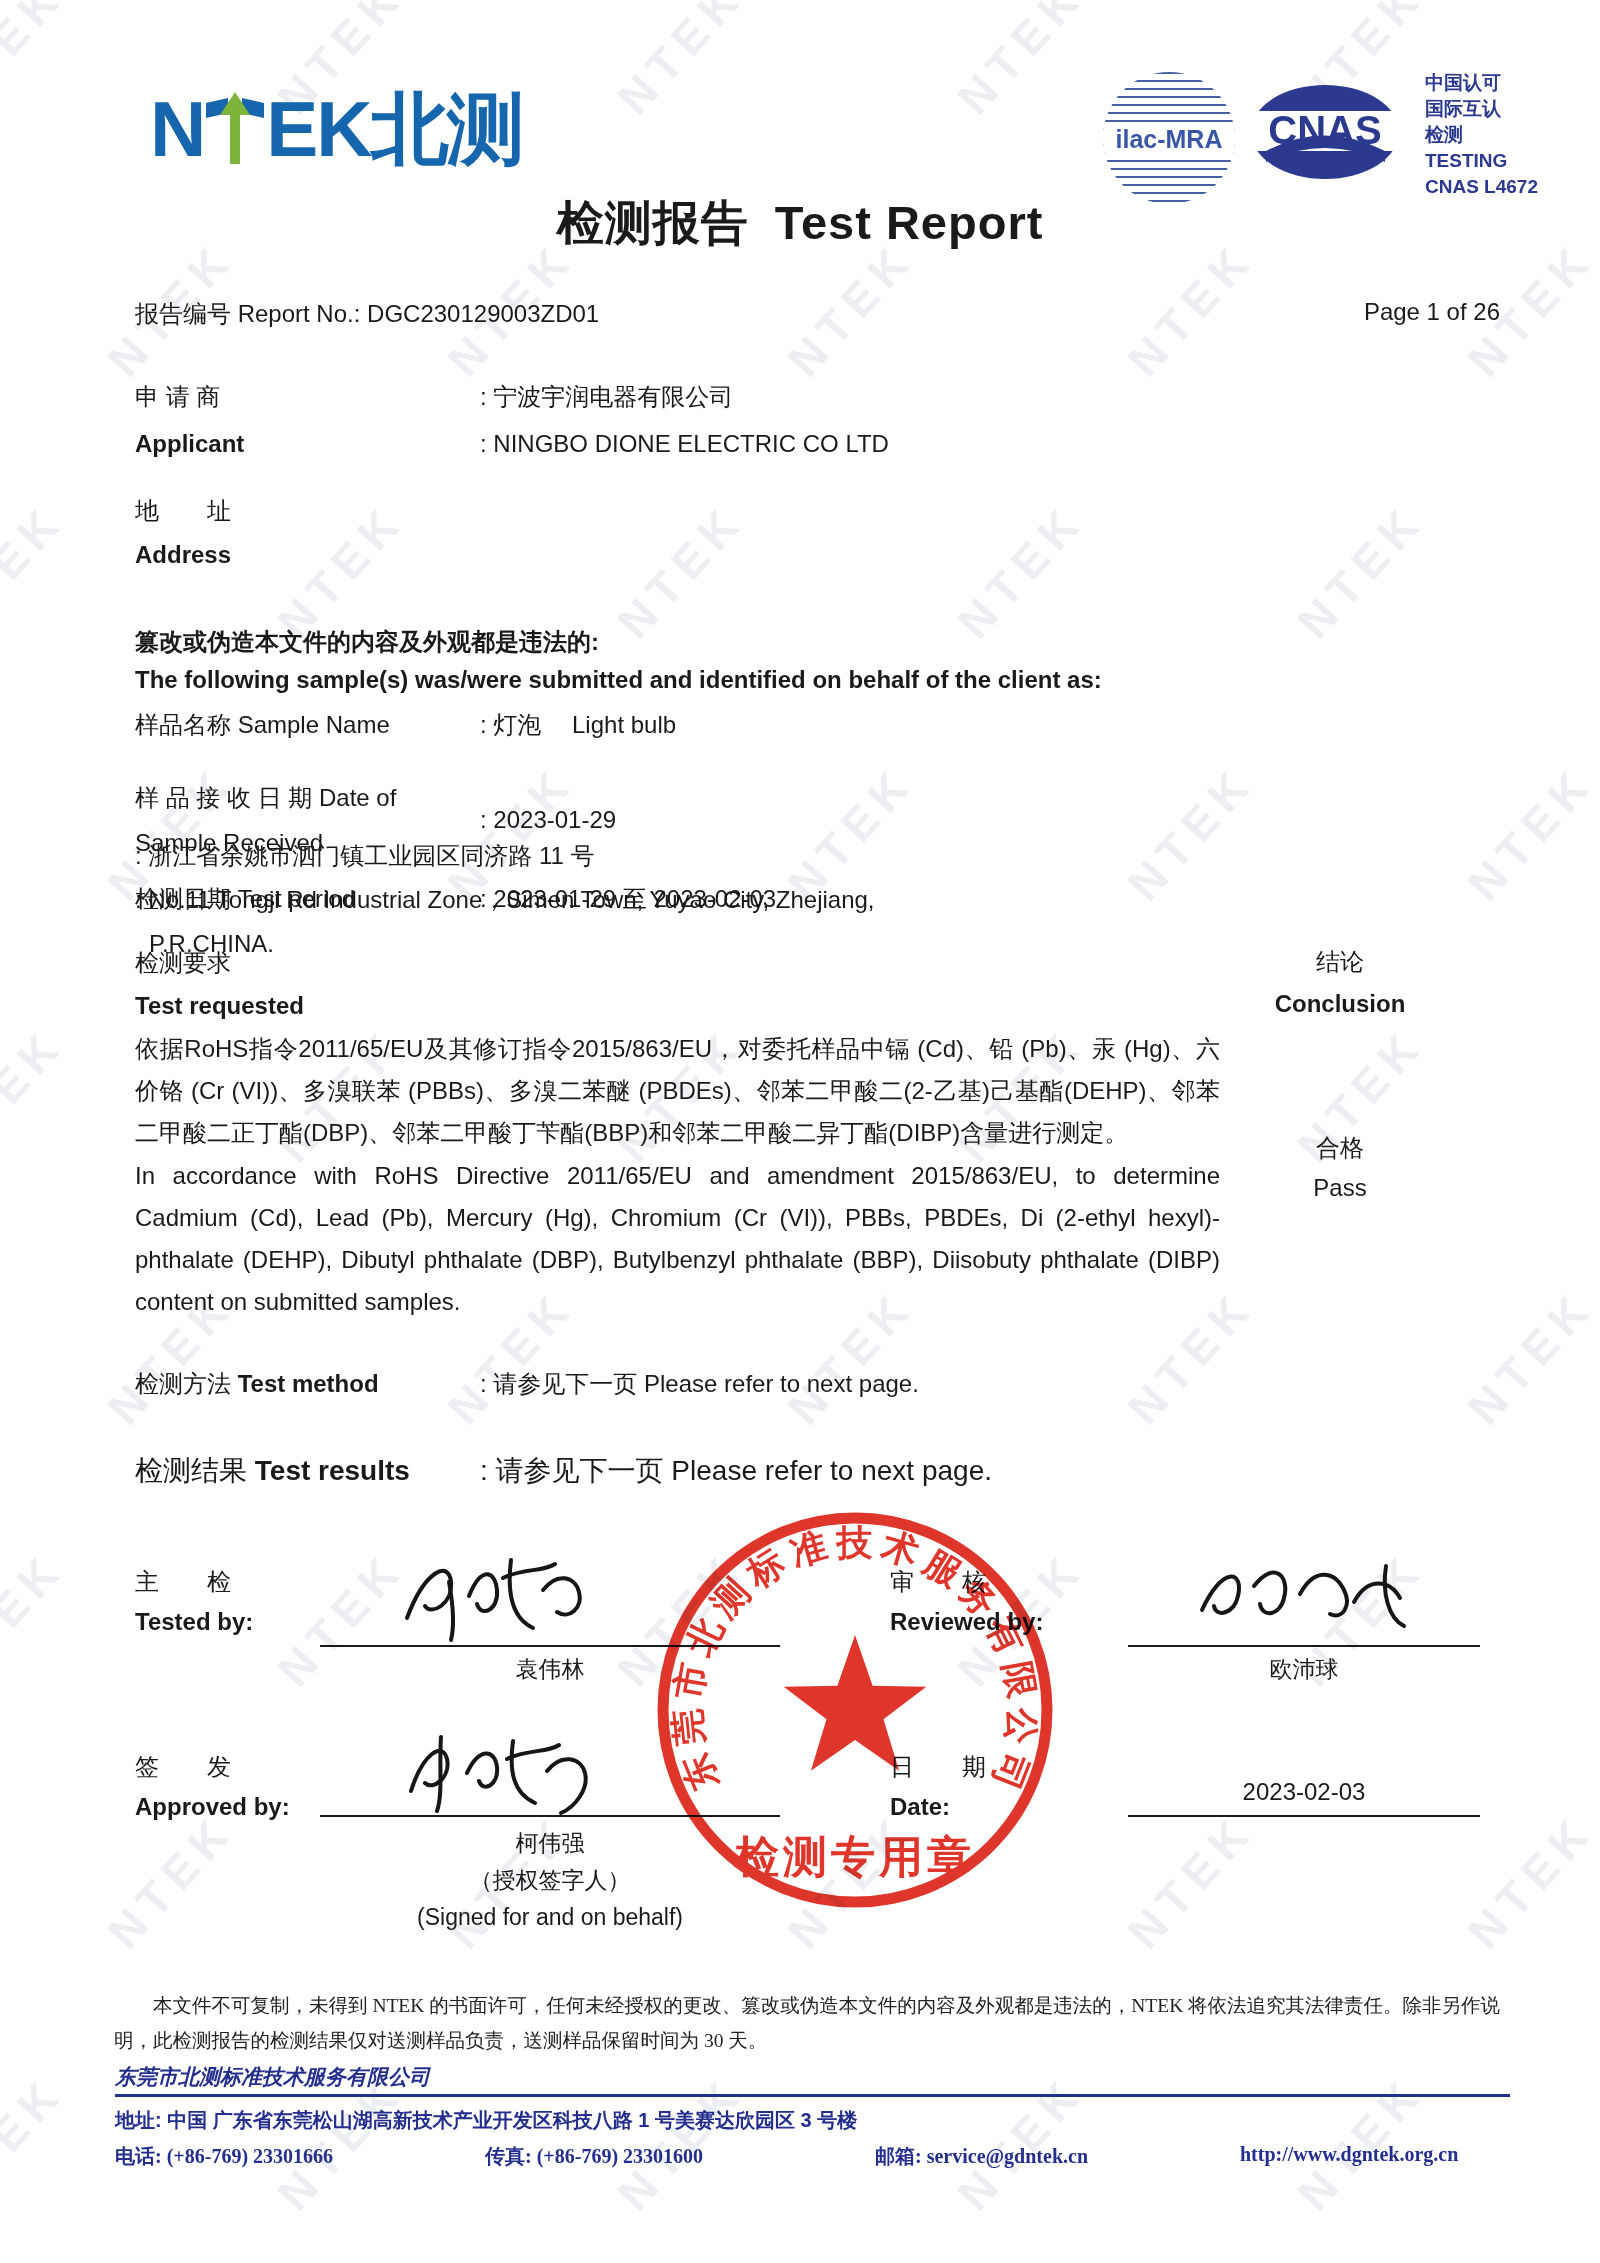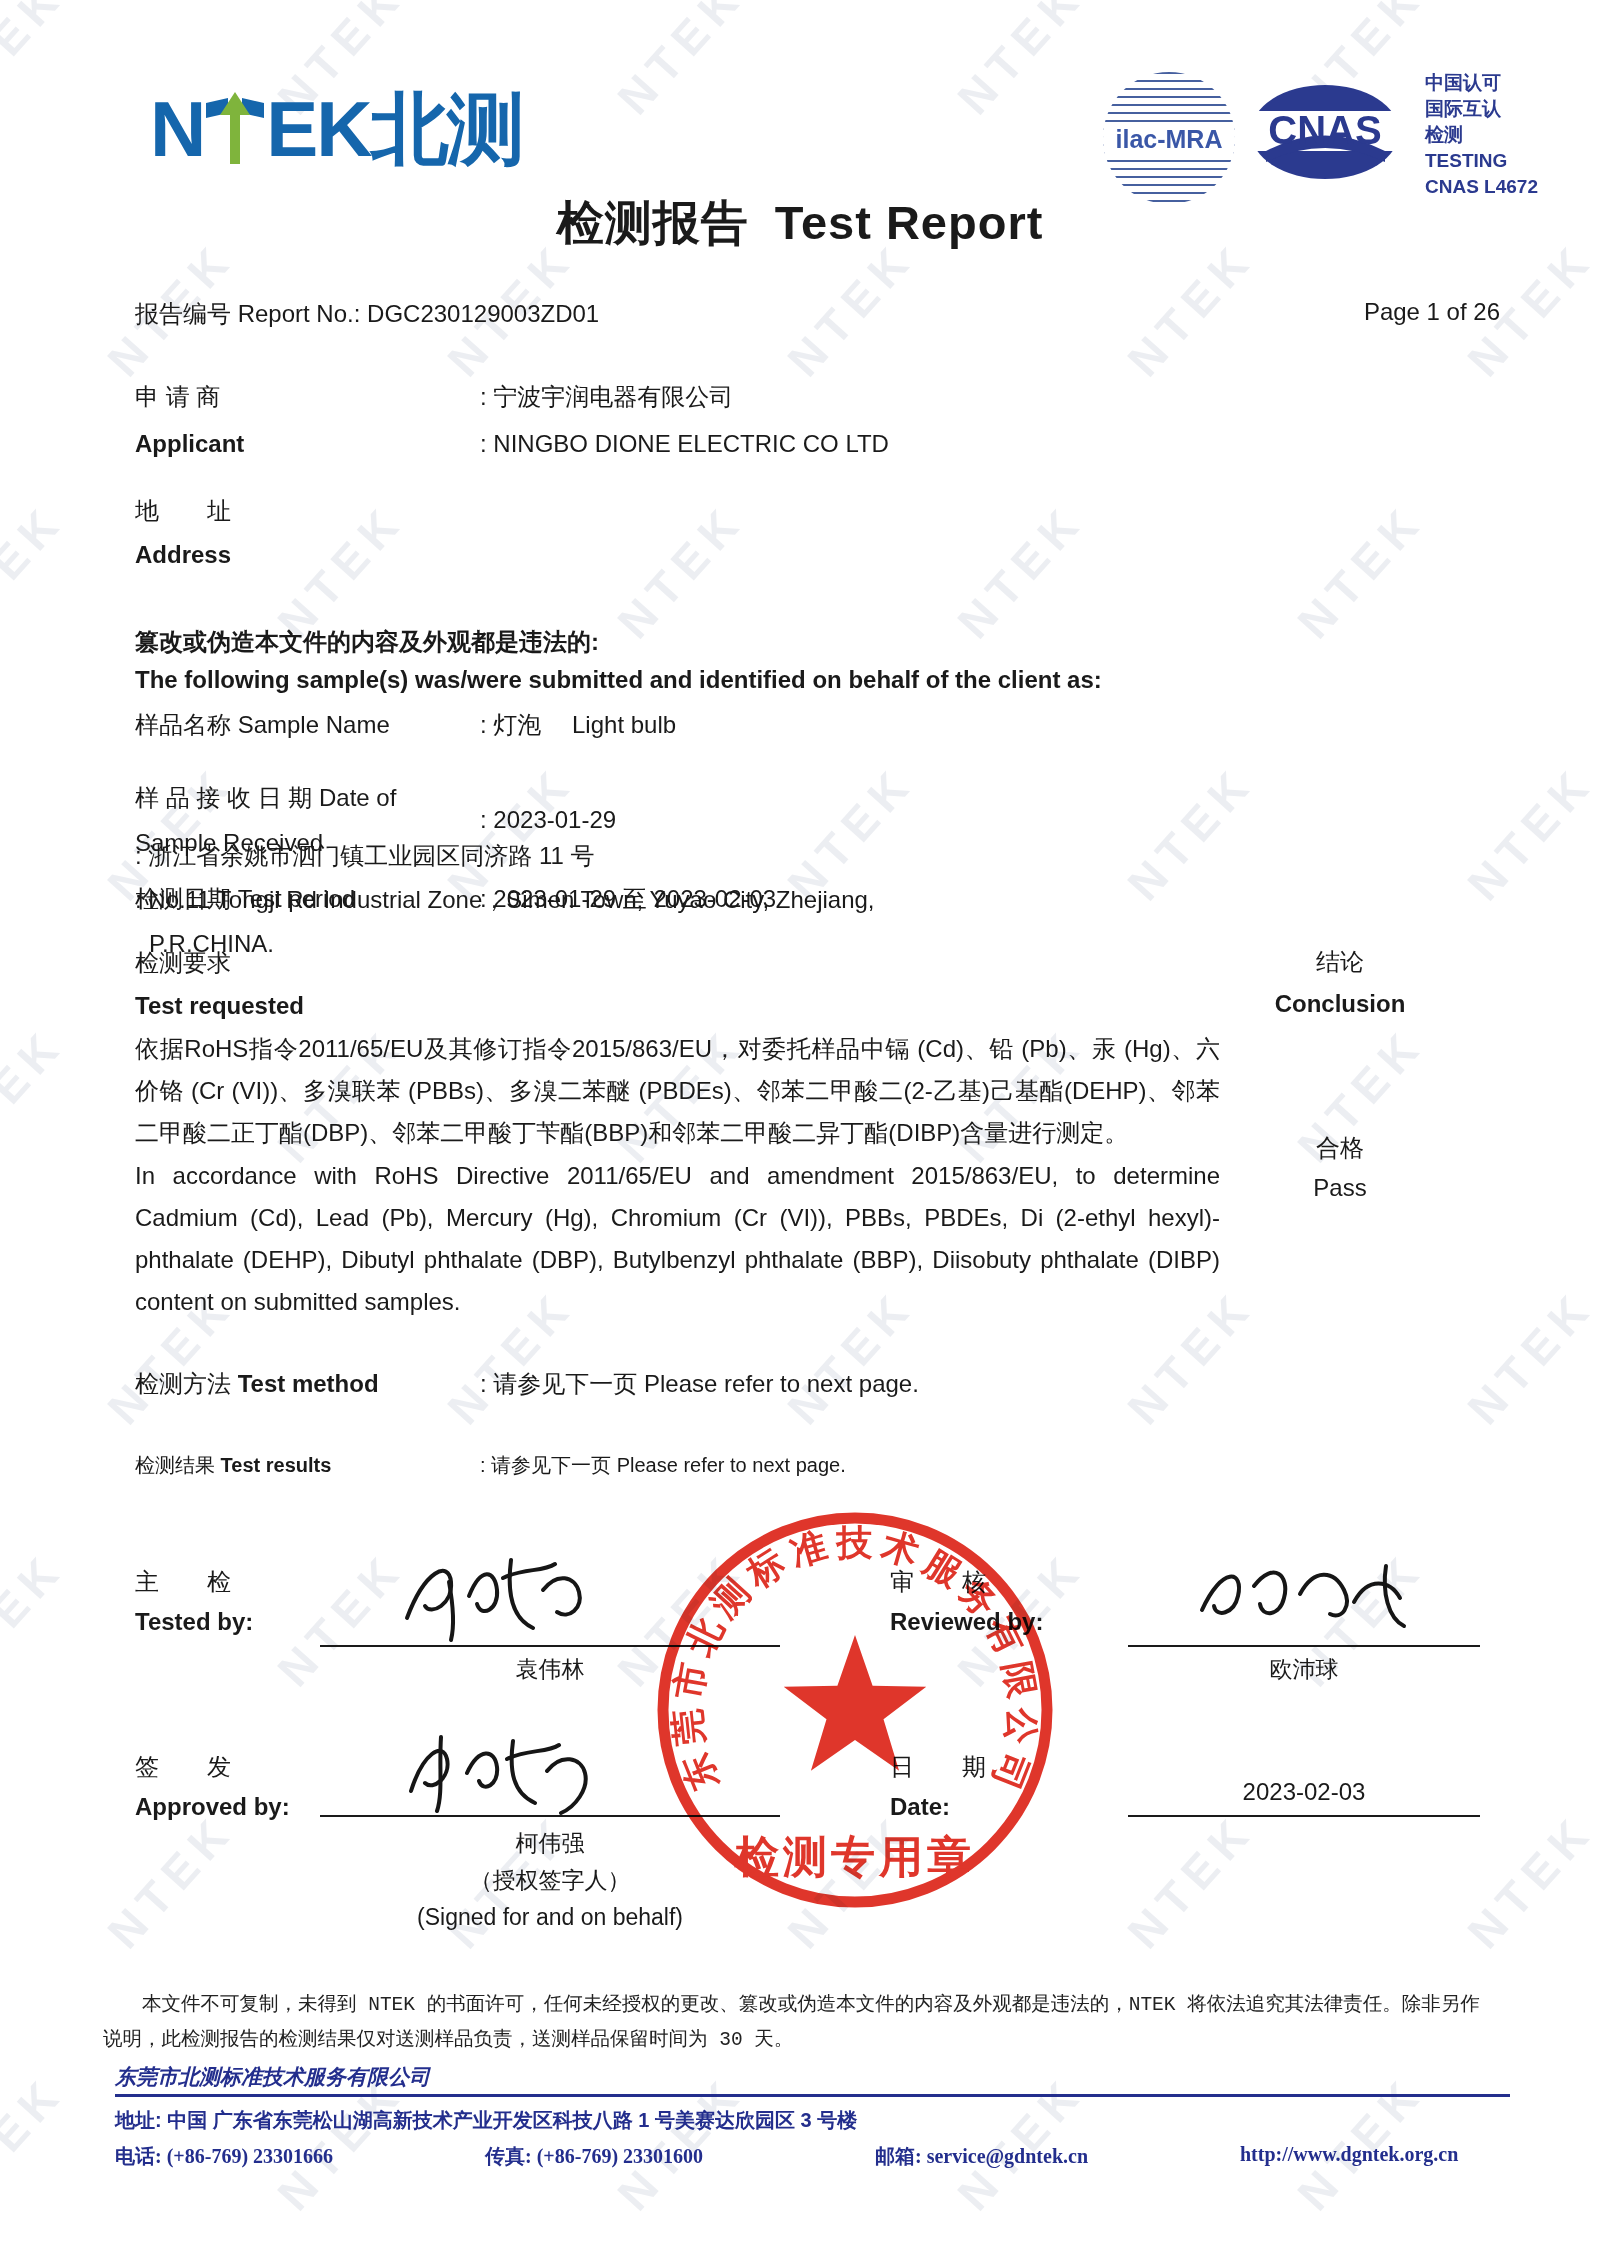--- a/index.html
+++ b/index.html
@@ -46,37 +46,37 @@
 
   
   .block-request{left:135px;top:930px;width:1365px;font-size:24px;}
   .req-left{position:absolute;left:0;top:11px;width:1085px;}
   .req-head{line-height:43px;}
   .req-para{line-height:42px;text-align:justify;margin-top:1px;}
   .req-right{position:absolute;left:1050px;top:11px;width:310px;text-align:center;line-height:42px;}
   .concl-val{position:absolute;left:1050px;top:198px;width:310px;text-align:center;line-height:40px;}
 
   .block-method{left:135px;top:1368px;width:1365px;font-size:24px;display:flex;}
-  .block-results{left:135px;top:1452px;width:1365px;font-size:20px;display:flex;}
+  .block-results{left:135px;top:1452px;width:1365px;font-size:28px;display:flex;}
 
   
   .block-sigs{left:135px;top:1540px;width:1365px;height:440px;font-size:24px;}
   .sig-cell{position:absolute;}
   .sig-label{position:absolute;left:0;line-height:40px;}
   .sig-line{position:absolute;height:2px;background:#1a1a1a;}
   .sig-name{position:absolute;text-align:center;font-size:23px;}
   .sig-img{position:absolute;}
   .sig-notes{position:absolute;text-align:center;font-size:23px;line-height:37px;}
   .date-val{position:absolute;text-align:center;font-size:24px;}
 
   
   .stamp{left:650px;top:1492px;width:410px;height:445px;z-index:2;opacity:.92;mix-blend-mode:multiply;}
 
   
-  .disclaimer{left:103px;top:1988px;width:1390px;font-family:Liberation Mono, monospace;
+  .disclaimer{left:114px;top:1988px;width:1390px;font-family:Liberation Serif, serif;
       font-size:19.5px;line-height:35px;text-indent:2em;color:#222;}
   .footer{left:115px;top:2063px;width:1395px;color:#232e8d;}
   .footer-company{font-size:21px;font-weight:bold;font-style:italic;}
   .footer-rule{height:3px;background:#232e8d;margin-top:3px;}
   .footer-address{margin-top:10px;font-size:20px;font-weight:bold;}
   .footer-contacts{margin-top:9px;font-size:20px;font-weight:bold;font-family:"Liberation Serif",serif;display:flex;}
   .footer-contacts span:nth-child(1){width:370px;}
   .footer-contacts span:nth-child(2){width:390px;}
   .footer-contacts span:nth-child(3){width:365px;}
 </style>

